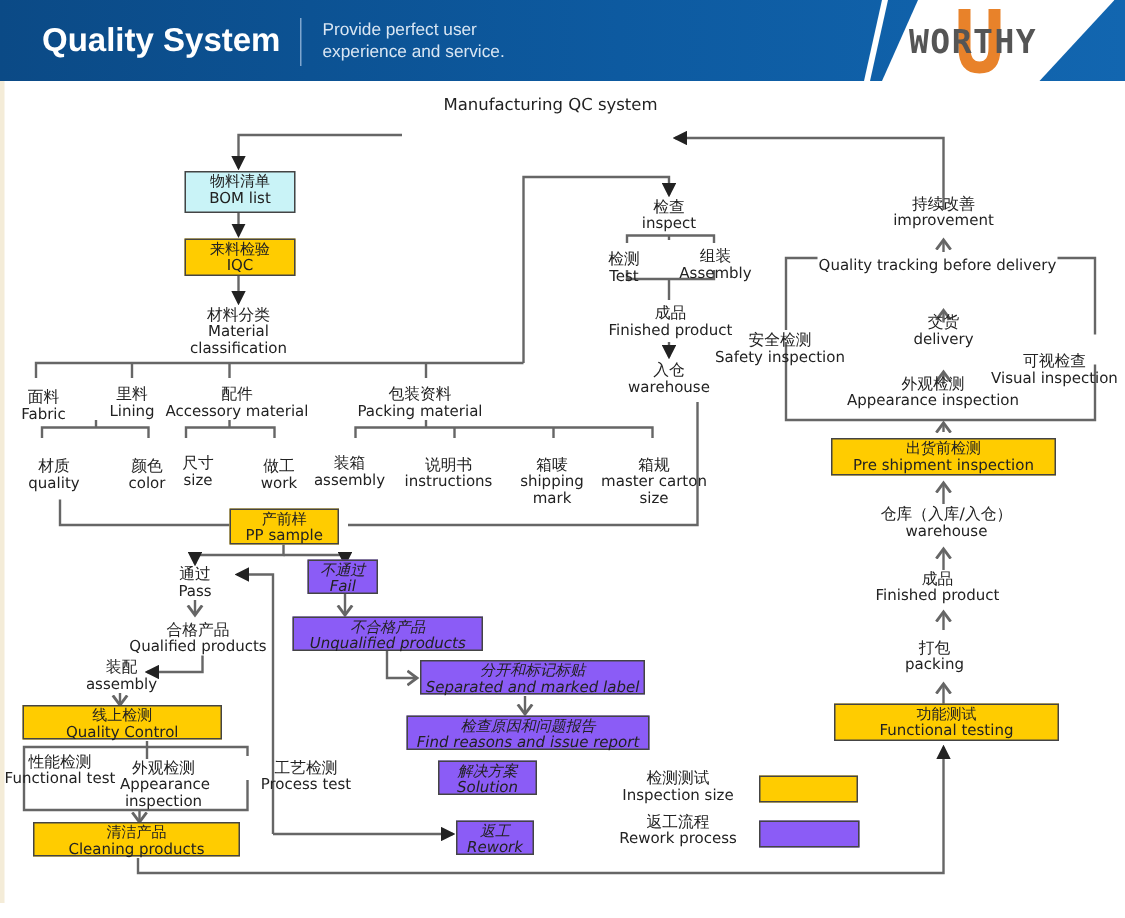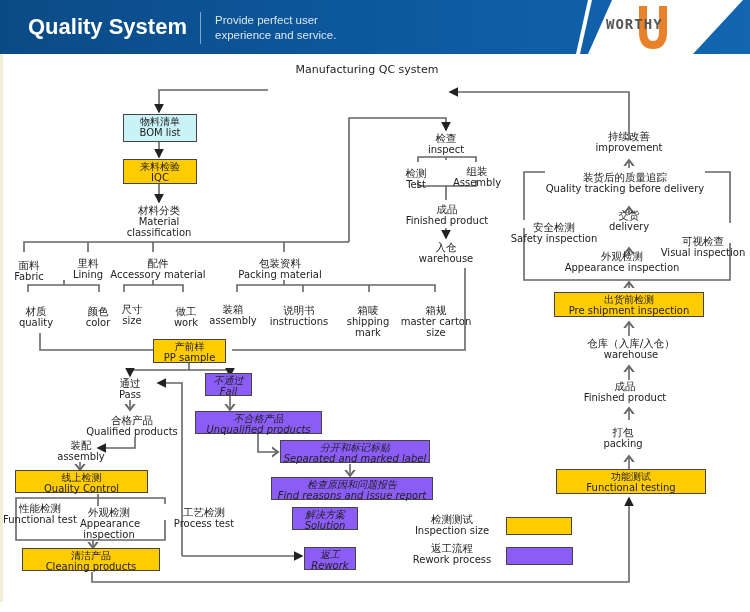--- a/index.html
+++ b/index.html
@@ -11,21 +11,21 @@
     font-family: "Liberation Sans", sans-serif; font-weight: bold; font-size: 22px; }
   .header .divider { position: absolute; left: 200px; top: 12px; width: 1px; height: 32px; background: #7fa6cf; }
   .header .tagline { position: absolute; left: 215px; top: 13px; color: #d9e6f3;
     font-family: "Liberation Sans", sans-serif; font-size: 11.5px; line-height: 15px; }
   .logo-white { position: absolute; left: 588px; top: 0; width: 200px; height: 54px; background: #fff;
     clip-path: polygon(24px 0, 155px 0, 105px 54px, 0 54px); }
   .logo-stripe { position: absolute; left: 576px; top: 0; width: 16px; height: 54px; background: #fff;
     clip-path: polygon(12px 0, 16px 0, 4px 54px, 0 54px); }
   .logo-u { position: absolute; left: 636px; top: 4px; width: 34px; height: 46px; }
   .logo-text { position: absolute; left: 606px; top: 16px; font-family: "DejaVu Sans Mono", monospace;
-    font-size: 14px; letter-spacing: 1px; color: #555; font-weight: bold; text-align: center; }
+    font-size: 22px; letter-spacing: 1px; color: #555; font-weight: bold; text-align: center; }
   .left-strip { position: absolute; left: 0; top: 54px; width: 3px; height: 548px; background: #f4ecd8; }
 
   svg.lines { position: absolute; left: 0; top: 0; width: 750px; height: 612px; }
   .lbl { position: absolute; text-align: center; font-size: 10px; line-height: 11px; color: #222; white-space: nowrap; }
   .lbl .cn { display: block; font-size: 10.5px; }
   .lbl .en { display: block; }
   .box { position: absolute; border: 1px solid #444; text-align: center; font-size: 10px; line-height: 11px; padding-top: 1px; white-space: nowrap; }
   .yellow { background: #ffcc00; }
   .pink { background: #8b5cf6; font-style: italic; }
   .cyan { background: #c9f3f7; }
@@ -271,28 +271,27 @@
 <div class="lbl" style="left:415px;top:242px;width:62px;">
   <span class="cn">入仓</span>
     <span class="en">warehouse</span>
   </div>
 
 <div class="lbl" style="left:585px;top:131px;width:88px;">
   <span class="cn">持续改善</span>
     <span class="en">improvement</span>
   </div>
 <div class="lbl" style="left:540px;top:172px;width:170px;">
-  <span class="cn">装货后的质量追踪</span>
     <span class="en">Quality tracking before delivery</span>
   </div>
 <div class="lbl" style="left:600px;top:210px;width:58px;">
   <span class="cn">交货</span>
     <span class="en">delivery</span>
   </div>
-<div class="lbl" style="left:474px;top:222px;width:92px;margin-left:34px;">
+<div class="lbl" style="left:474px;top:222px;width:92px;">
   <span class="cn">安全检测</span>
     <span class="en">Safety inspection</span>
   </div>
 <div class="lbl" style="left:658px;top:224px;width:90px;margin-top:12px;">
   <span class="cn">可视检查</span>
     <span class="en">Visual inspection</span>
   </div>
 <div class="lbl" style="left:560px;top:251px;width:124px;">
   <span class="cn">外观检测</span>
     <span class="en">Appearance inspection</span>

